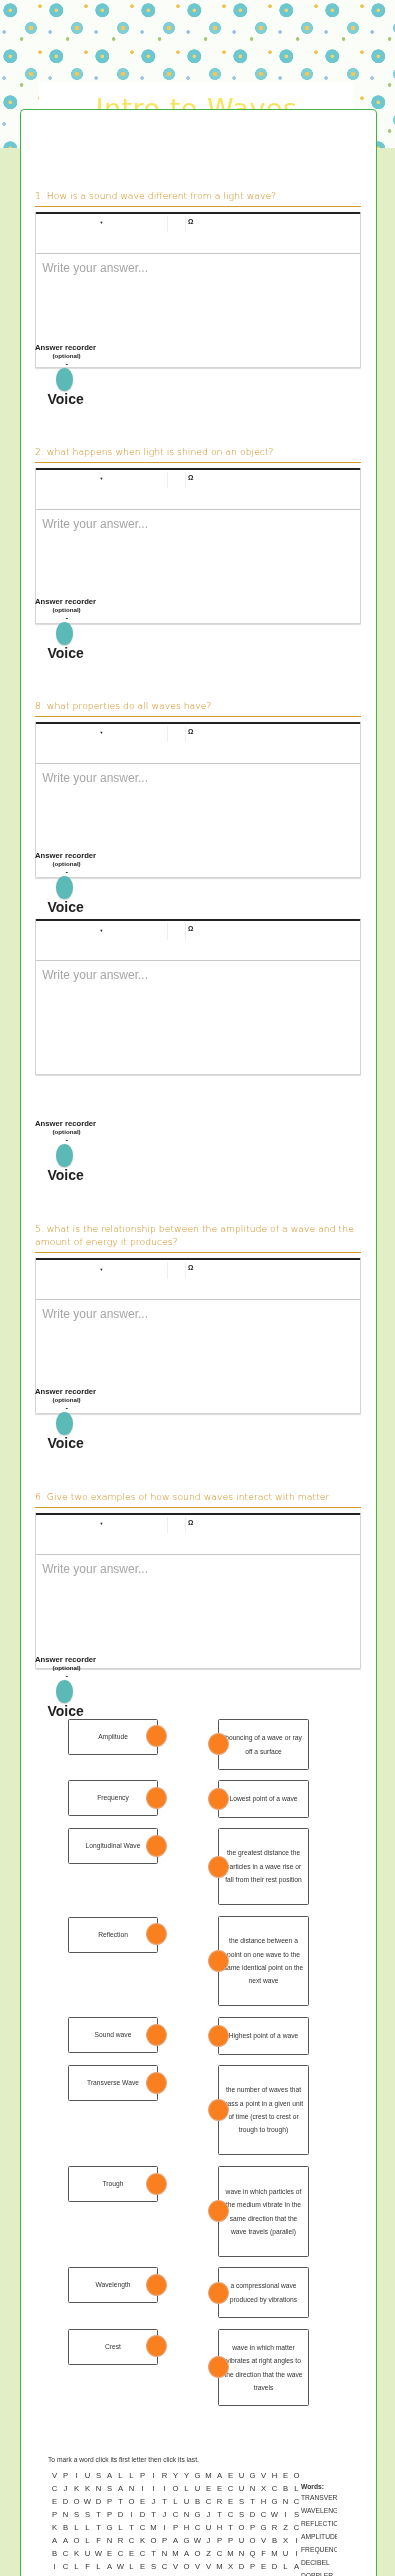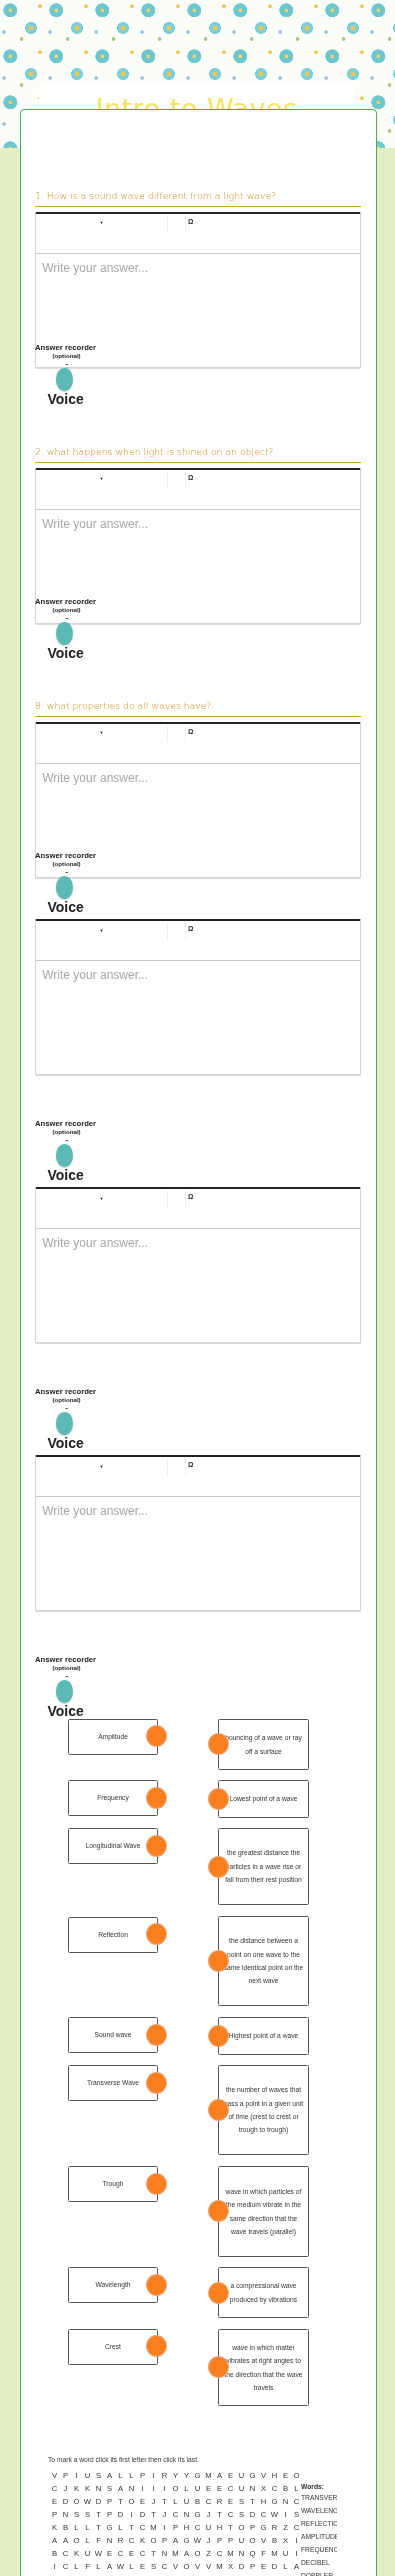--- a/index.html
+++ b/index.html
@@ -231,20 +231,21 @@
 </div>
 <div class="recorder" style="top:1119px;">
   <span>Answer recorder</span>
   <span class="opt">(optional)</span>
   <span class="dash">-</span>
   <div class="voice-btn"></div>
   <span class="voice">Voice</span>
 </div>
 
 <div class="question" style="top:1182px;">
+  <div class="q-title">5.  what is the relationship between the amplitude of a wave and the amount of energy it produces?</div>
   <div class="editor">
     <div class="toolbar">
       <div class="tb-dropdown">
           <span>▾</span>
         </div>
       <div class="tb-sep1"></div>
       <div class="tb-sep2"></div>
       <div class="tb-omega">Ω</div>
     </div>
     <textarea class="answer-area" style="height: 113px;" placeholder="Write your answer..."></textarea>
@@ -252,20 +253,21 @@
 </div>
 <div class="recorder" style="top:1387px;">
   <span>Answer recorder</span>
   <span class="opt">(optional)</span>
   <span class="dash">-</span>
   <div class="voice-btn"></div>
   <span class="voice">Voice</span>
 </div>
 
 <div class="question" style="top:1450px;">
+  <div class="q-title">6.  Give two examples of how sound waves interact with matter.</div>
   <div class="editor">
     <div class="toolbar">
       <div class="tb-dropdown">
           <span>▾</span>
         </div>
       <div class="tb-sep1"></div>
       <div class="tb-sep2"></div>
       <div class="tb-omega">Ω</div>
     </div>
     <textarea class="answer-area" style="height: 113px;" placeholder="Write your answer..."></textarea>

